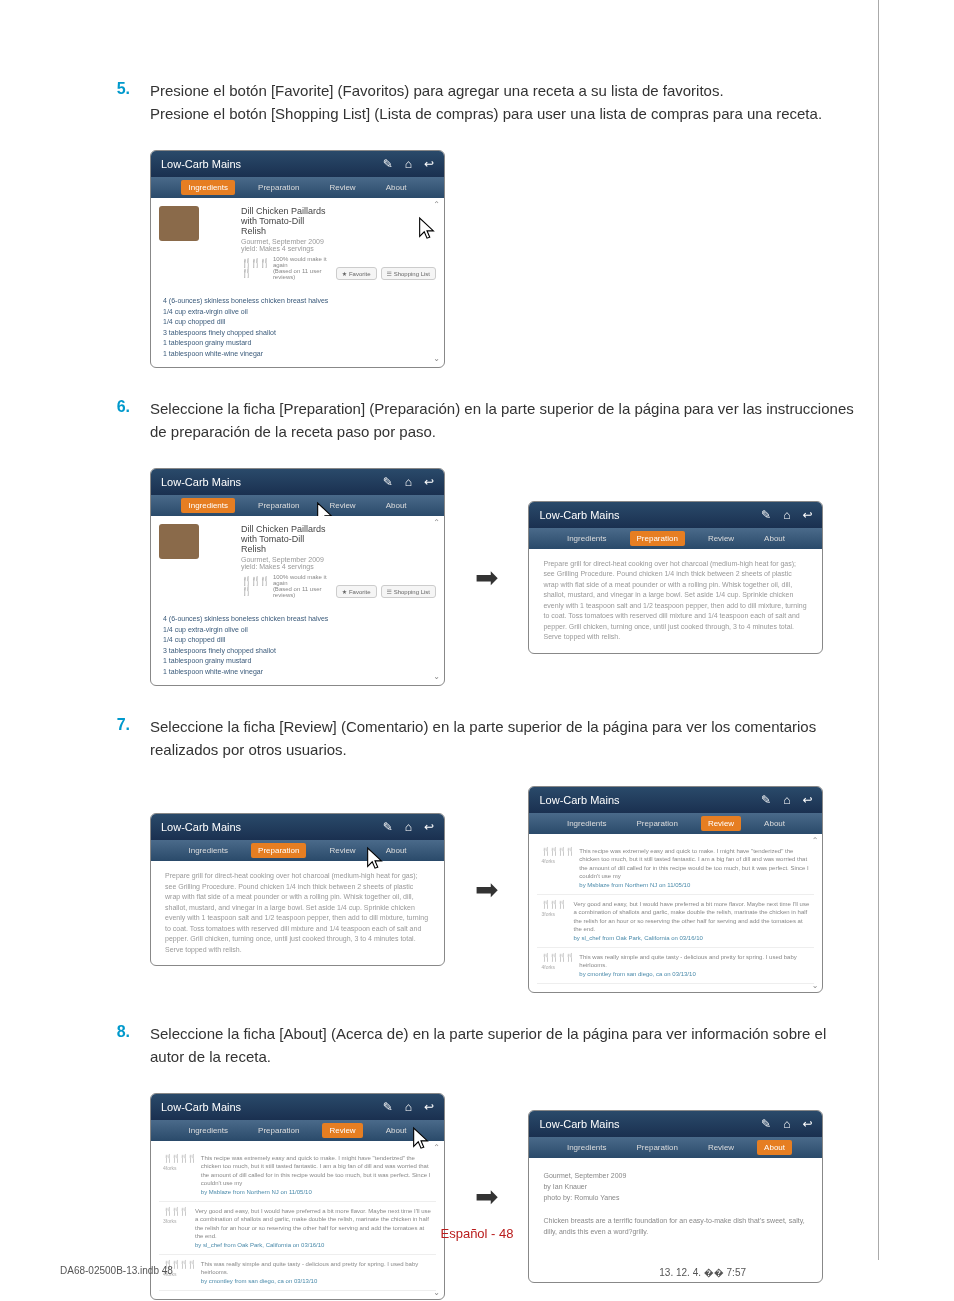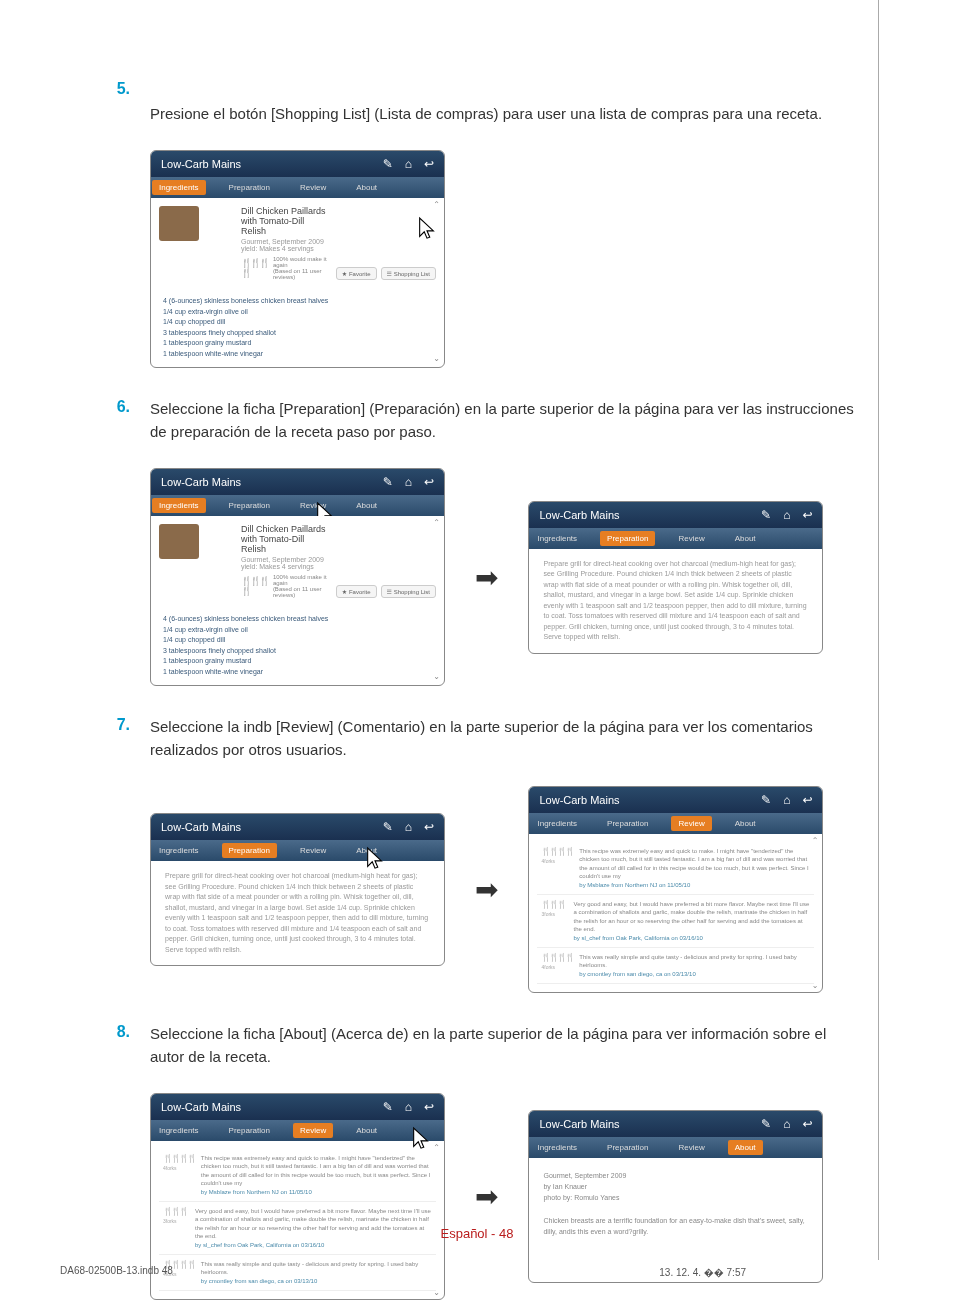--- a/index.html
+++ b/index.html
@@ -7,21 +7,21 @@
 .page { padding: 80px 100px 40px 100px; }
 .step { display: flex; margin-bottom: 25px; gap: 20px; }
 .step-num { color: #0099cc; font-weight: bold; font-size: 16px; min-width: 30px; text-align: right; }
 .step-text { font-size: 15px; line-height: 1.5; color: #333; flex: 1; }
 .screenshots { margin-left: 50px; margin-bottom: 30px; display: flex; align-items: center; gap: 30px; }
 .screenshot { width: 295px; border: 1px solid #888; border-radius: 6px; overflow: hidden; background: #fff; }
 .screenshot.single { width: 295px; }
 .app-header { background: linear-gradient(#2a4a6a, #1a3050); color: #fff; padding: 6px 10px; display: flex; justify-content: space-between; align-items: center; font-size: 11px; }
 .app-header-icons { display: flex; gap: 12px; }
 .app-header-icons span { font-size: 12px; }
-.tabs-row { background: linear-gradient(#4a6a8a, #2a4a6a); display: flex; justify-content: flex-start; padding: 3px 1px; gap: 16px; }
+.tabs-row { background: linear-gradient(#4a6a8a, #2a4a6a); display: flex; justify-content: center; padding: 3px 8px; gap: 16px; }
 .tab { padding: 3px 7px; font-size: 8px; color: #ddd; cursor: pointer; }
 .tab.active { background: #e67e22; color: #fff; border-radius: 2px; }
 .recipe-header { display: flex; padding: 8px; gap: 8px; background: #fff; }
 .recipe-thumb { width: 40px; height: 35px; background: #8a6a4a; border-radius: 3px; }
 .recipe-info { flex: 1; font-size: 8px; margin-left: 34px; }
 .recipe-title { font-size: 9px; color: #444; margin-bottom: 2px; }
 .recipe-meta { color: #999; font-size: 7px; }
 .recipe-rating { margin-top: 4px; display: flex; align-items: center; gap: 4px; }
 .forks { color: #c44; font-size: 9px; letter-spacing: -2px; }
 .rating-text { font-size: 6px; color: #888; }
@@ -47,21 +47,21 @@
 </style>
 </head>
 <body>
 
 <div class="page-side-bar"></div>
 <div class="page">
 
 <div class="step">
   <div class="step-num">5.</div>
   <div class="step-text">
-    <br>
+    <span>Presione el botón [Favorite] (Favoritos) para agregar una receta a su lista de favoritos.</span><br>
     <span>Presione el botón [Shopping List] (Lista de compras) para user una lista de compras para una receta.</span>
   </div>
 </div>
 
 <div class="screenshots">
   <div class="screenshot single">
     <div class="app-header">
       <span>Low-Carb Mains</span>
       <div class="app-header-icons">
         <span>✎</span>
@@ -173,21 +173,21 @@
       <div class="tab active">Preparation</div>
       <div class="tab">Review</div>
       <div class="tab">About</div>
     </div>
     <div class="prep-text">Prepare grill for direct-heat cooking over hot charcoal (medium-high heat for gas); see Grilling Procedure. Pound chicken 1/4 inch thick between 2 sheets of plastic wrap with flat side of a meat pounder or with a rolling pin. Whisk together oil, dill, shallot, mustard, and vinegar in a large bowl. Set aside 1/4 cup. Sprinkle chicken evenly with 1 teaspoon salt and 1/2 teaspoon pepper, then add to dill mixture, turning to coat. Toss tomatoes with reserved dill mixture and 1/4 teaspoon each of salt and pepper. Grill chicken, turning once, until just cooked through, 3 to 4 minutes total. Serve topped with relish.</div>
   </div>
 </div>
 
 <div class="step">
   <div class="step-num">7.</div>
-  <div class="step-text">Seleccione la indb [Review] (Comentario) en la parte superior de la página para ver los comentarios realizados por otros usuarios.</div>
+  <div class="step-text">Seleccione la ficha [Review] (Comentario) en la parte superior de la página para ver los comentarios realizados por otros usuarios.</div>
 </div>
 
 <div class="screenshots">
   <div class="screenshot">
     <div class="app-header">
           <span>Low-Carb Mains</span>
           <div class="app-header-icons">
             <span>✎</span>
             <span>⌂</span>
             <span>↩</span>

